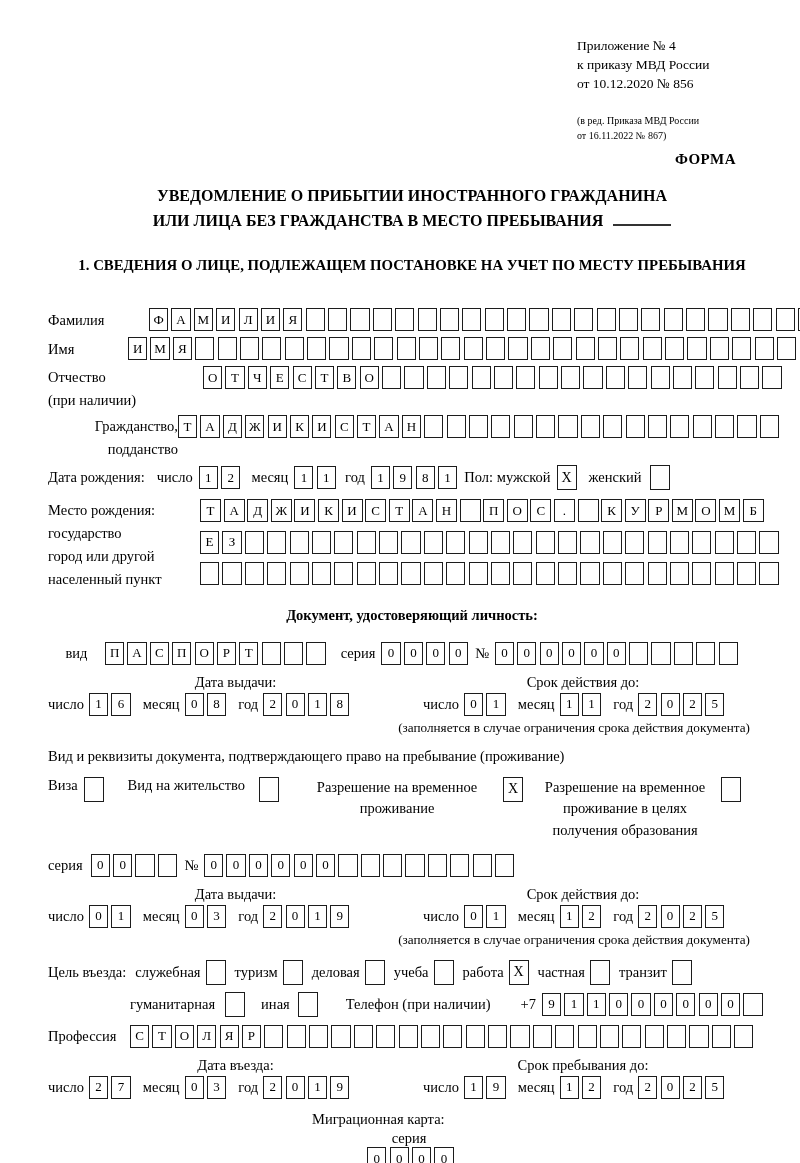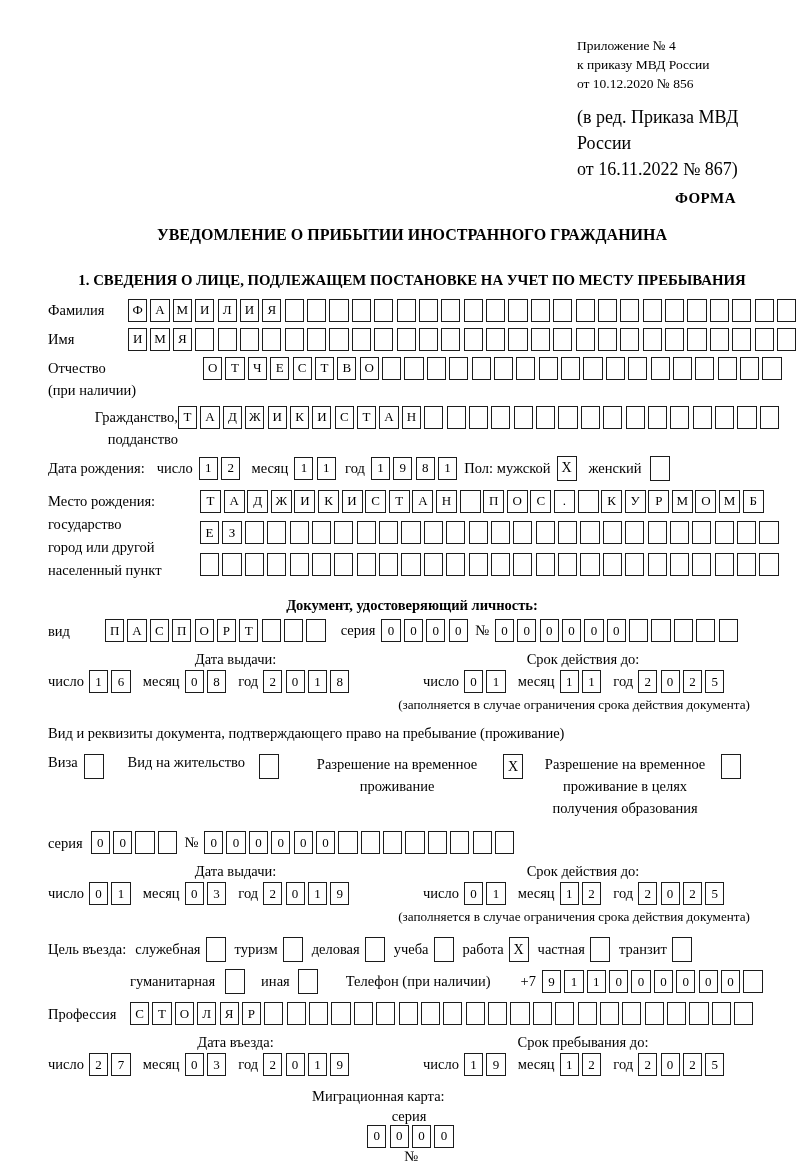--- a/index.html
+++ b/index.html
@@ -2,21 +2,21 @@
 <html><head>
 <meta charset="utf-8">
 <style>
   html,body{margin:0;padding:0;background:#fff;}
   body{width:800px;height:1163px;overflow:hidden;color:#000;
        font-family:"Liberation Serif","DejaVu Serif",serif;font-size:14.5px;}
   .page{padding:36px 24px 0 48px;box-sizing:border-box;width:800px;height:1163px;}
 
   
   .annex{margin-left:529px;width:199px;line-height:1.42;font-size:13.5px;}
-  .edition{margin-left:529px;width:199px;line-height:1.42;font-size:18px;margin-top:12px;}
+  .edition{margin-left:529px;width:199px;line-height:1.42;font-size:10px;margin-top:21px;}
   .forma{font-weight:bold;text-align:right;padding-right:40px;margin-top:8px;font-size:15px;letter-spacing:.5px;}
 
   .title{margin-top:16px;text-align:center;font-weight:bold;font-size:16px;line-height:1.55;}
   .blankline{display:inline-block;width:58px;border-bottom:2px solid #333;height:2px;margin-left:10px;}
   .sec1{margin-top:24px;text-align:center;font-weight:bold;font-size:14.8px;}
 
   .row{display:flex;align-items:center;margin-top:6px;}
   .row.top{align-items:flex-start;}
   .lblcol{flex-shrink:0;line-height:1.55;}
   .cells{display:inline-flex;flex-shrink:0;}
@@ -68,25 +68,26 @@
     <div>от 10.12.2020 № 856</div>
   </div>
   <div class="edition">
     <div>(в ред. Приказа МВД России</div>
     <div>от 16.11.2022 № 867)</div>
   </div>
   <div class="forma">ФОРМА</div>
 
   <div class="title">
     <div>УВЕДОМЛЕНИЕ О ПРИБЫТИИ ИНОСТРАННОГО ГРАЖДАНИНА</div>
+    <div><span>ИЛИ ЛИЦА БЕЗ ГРАЖДАНСТВА В МЕСТО ПРЕБЫВАНИЯ</span><span class="blankline"></span></div>
   </div>
 
   <div class="sec1">1. СВЕДЕНИЯ О ЛИЦЕ, ПОДЛЕЖАЩЕМ ПОСТАНОВКЕ НА УЧЕТ ПО МЕСТУ ПРЕБЫВАНИЯ</div>
 
-  <div class="row" style="margin-top:10px;">
+  <div class="row" style="margin-top:34px;gap:21px;">
     <span class="lblcol" style="width:80px;">Фамилия</span>
     <span class="cells">
         <span class="cell">Ф</span>
         <span class="cell">А</span>
         <span class="cell">М</span>
         <span class="cell">И</span>
         <span class="cell">Л</span>
         <span class="cell">И</span>
         <span class="cell">Я</span>
         <span class="cell"></span>
@@ -339,21 +340,21 @@
           <span class="cell"></span>
           <span class="cell"></span>
           <span class="cell"></span>
           <span class="cell"></span>
         </span>
     </span>
   </div>
 
   <div class="heading-center" style="margin-top:13px;">Документ, удостоверяющий личность:</div>
 
-  <div class="row" style="margin-top:5px;">
+  <div class="row" style="margin-top:18px;text-align:center;">
     <span class="lblcol" style="width:57px;">вид</span>
     <span class="cells">
         <span class="cell">П</span>
         <span class="cell">А</span>
         <span class="cell">С</span>
         <span class="cell">П</span>
         <span class="cell">О</span>
         <span class="cell">Р</span>
         <span class="cell">Т</span>
         <span class="cell"></span>

